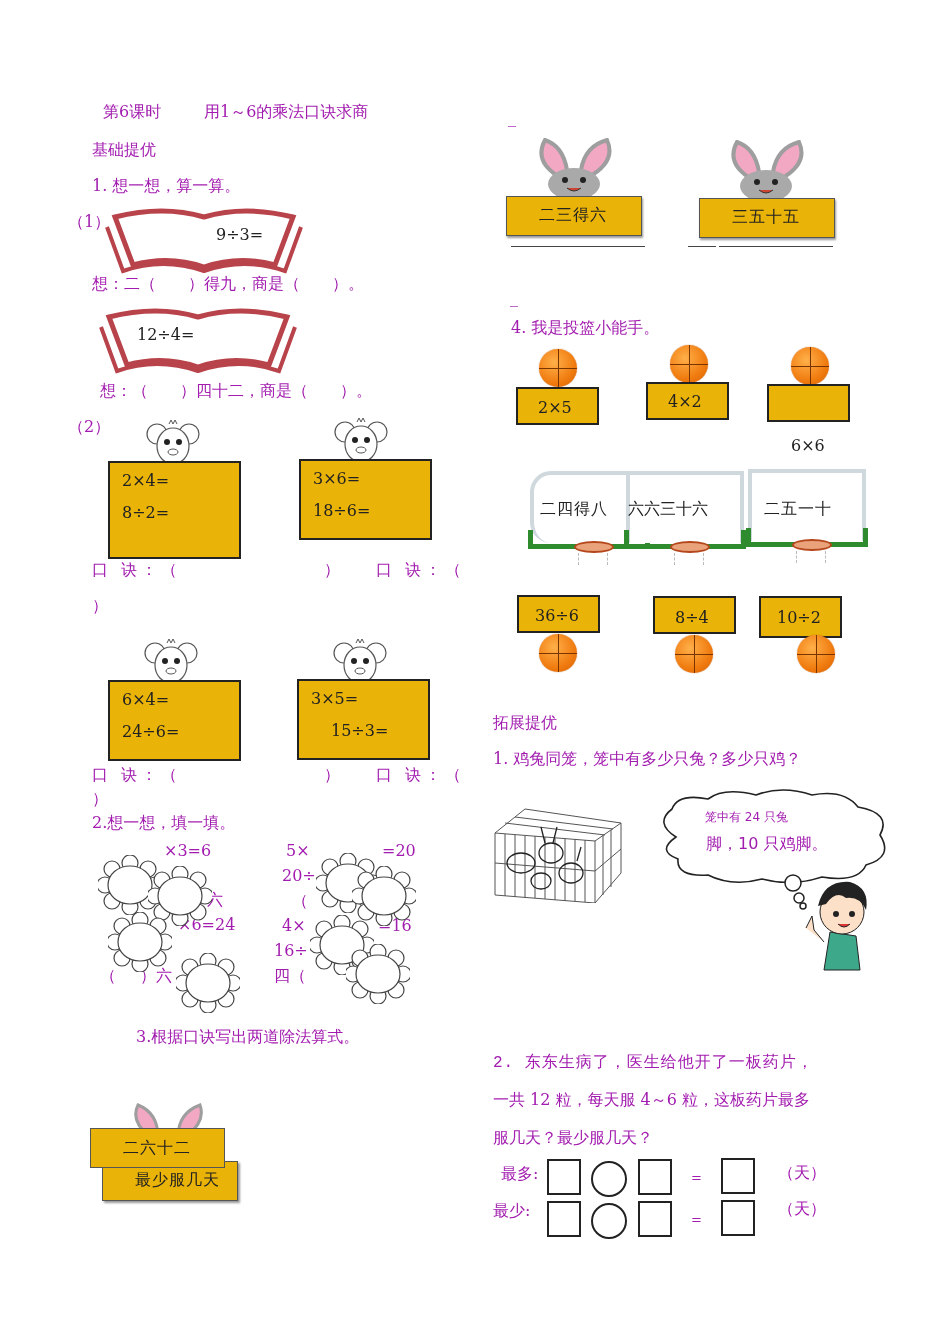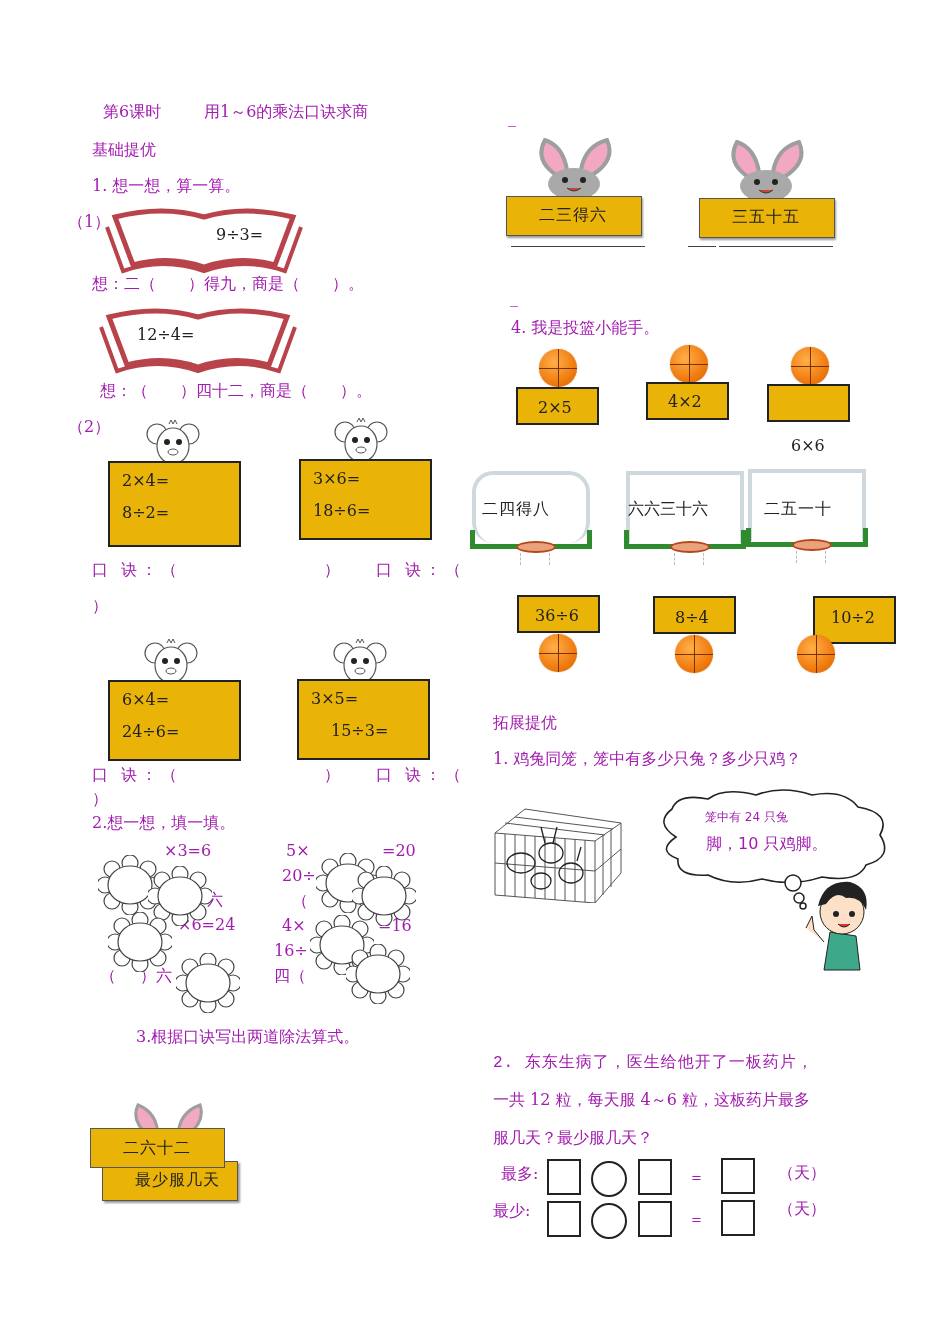--- a/index.html
+++ b/index.html
@@ -58,21 +58,21 @@
 
 <svg class="mouse" style="left:145px;top:418px;" viewBox="0 0 56 48">
   <circle cx="12" cy="16" r="10" fill="#fff" stroke="#555" stroke-width="1.2"></circle>
   <circle cx="44" cy="16" r="10" fill="#fff" stroke="#555" stroke-width="1.2"></circle>
   <ellipse cx="28" cy="28" rx="16" ry="18" fill="#fff" stroke="#555" stroke-width="1.2"></ellipse>
   <circle cx="22" cy="24" r="3" fill="#222"></circle>
     <circle cx="34" cy="24" r="3" fill="#222"></circle>
   <ellipse cx="28" cy="34" rx="5" ry="3" fill="#fff" stroke="#555"></ellipse>
   <path d="M24 6 L26 2 L28 6 L30 2 L32 6" fill="none" stroke="#555"></path>
 </svg>
-<div class="box" style="left:108px;top:461px;width:133px;height:86px;">
+<div class="box" style="left:108px;top:461px;width:133px;height:98px;">
   <div class="eq" style="left:12px;top:8px;">2×4=</div>
   <div class="eq" style="left:12px;top:40px;">8÷2=</div>
 </div>
 
 <svg class="mouse" style="left:333px;top:416px;" viewBox="0 0 56 48">
   <circle cx="12" cy="16" r="10" fill="#fff" stroke="#555" stroke-width="1.2"></circle>
   <circle cx="44" cy="16" r="10" fill="#fff" stroke="#555" stroke-width="1.2"></circle>
   <ellipse cx="28" cy="28" rx="16" ry="18" fill="#fff" stroke="#555" stroke-width="1.2"></ellipse>
   <circle cx="22" cy="24" r="3" fill="#222"></circle>
     <circle cx="34" cy="24" r="3" fill="#222"></circle>
@@ -296,21 +296,21 @@
 </div>
 <div class="ball" style="left:670px;top:345px;"></div>
 <div class="box" style="left:646px;top:382px;width:83px;height:38px;">
   <div class="eq" style="left:20px;top:8px;">4×2</div>
 </div>
 <div class="ball" style="left:791px;top:347px;"></div>
 <div class="box" style="left:767px;top:384px;width:83px;height:38px;">
   <div class="eq" style="left:22px;top:10px;margin-top:40px;">6×6</div>
 </div>
 
-<div class="board" style="left:472px;top:471px;border-radius:21px;">
+<div class="board" style="left:530px;top:471px;border-radius:21px;">
   <div class="green"></div>
     <div class="hoop"></div>
     <div class="net"></div>
   <div class="eq" style="left:6px;top:24px;letter-spacing:1px;">二四得八</div>
 </div>
 <div class="board" style="left:626px;top:471px;">
   <div class="green"></div>
     <div class="hoop"></div>
     <div class="net"></div>
   <div class="eq" style="left:-2px;top:24px;letter-spacing:0px;">六六三十六</div>
@@ -323,21 +323,21 @@
 </div>
 
 <div class="box" style="left:517px;top:595px;width:83px;height:38px;">
   <div class="eq" style="left:16px;top:9px;">36÷6</div>
 </div>
 <div class="ball" style="left:539px;top:634px;"></div>
 <div class="box" style="left:653px;top:596px;width:83px;height:38px;">
   <div class="eq" style="left:20px;top:10px;">8÷4</div>
 </div>
 <div class="ball" style="left:675px;top:635px;"></div>
-<div class="box" style="left:813px;top:596px;width:83px;height:48px;">
+<div class="box" style="left:759px;top:596px;width:83px;height:42px;">
   <div class="eq" style="left:16px;top:10px;">10÷2</div>
 </div>
 <div class="ball" style="left:797px;top:635px;"></div>
 
 <div class="t" style="left:493px;top:713px;">拓展提优</div>
 <div class="t" style="left:493px;top:749px;">1. 鸡兔同笼，笼中有多少只兔？多少只鸡？</div>
 
 <svg class="abs" style="left:491px;top:803px;" width="134" height="100" viewBox="0 0 134 100">
   <g fill="none" stroke="#555" stroke-width="1">
     <path d="M4 30 L4 92 L104 100 L130 70 L130 20 L34 6 L4 30 Z"></path>

